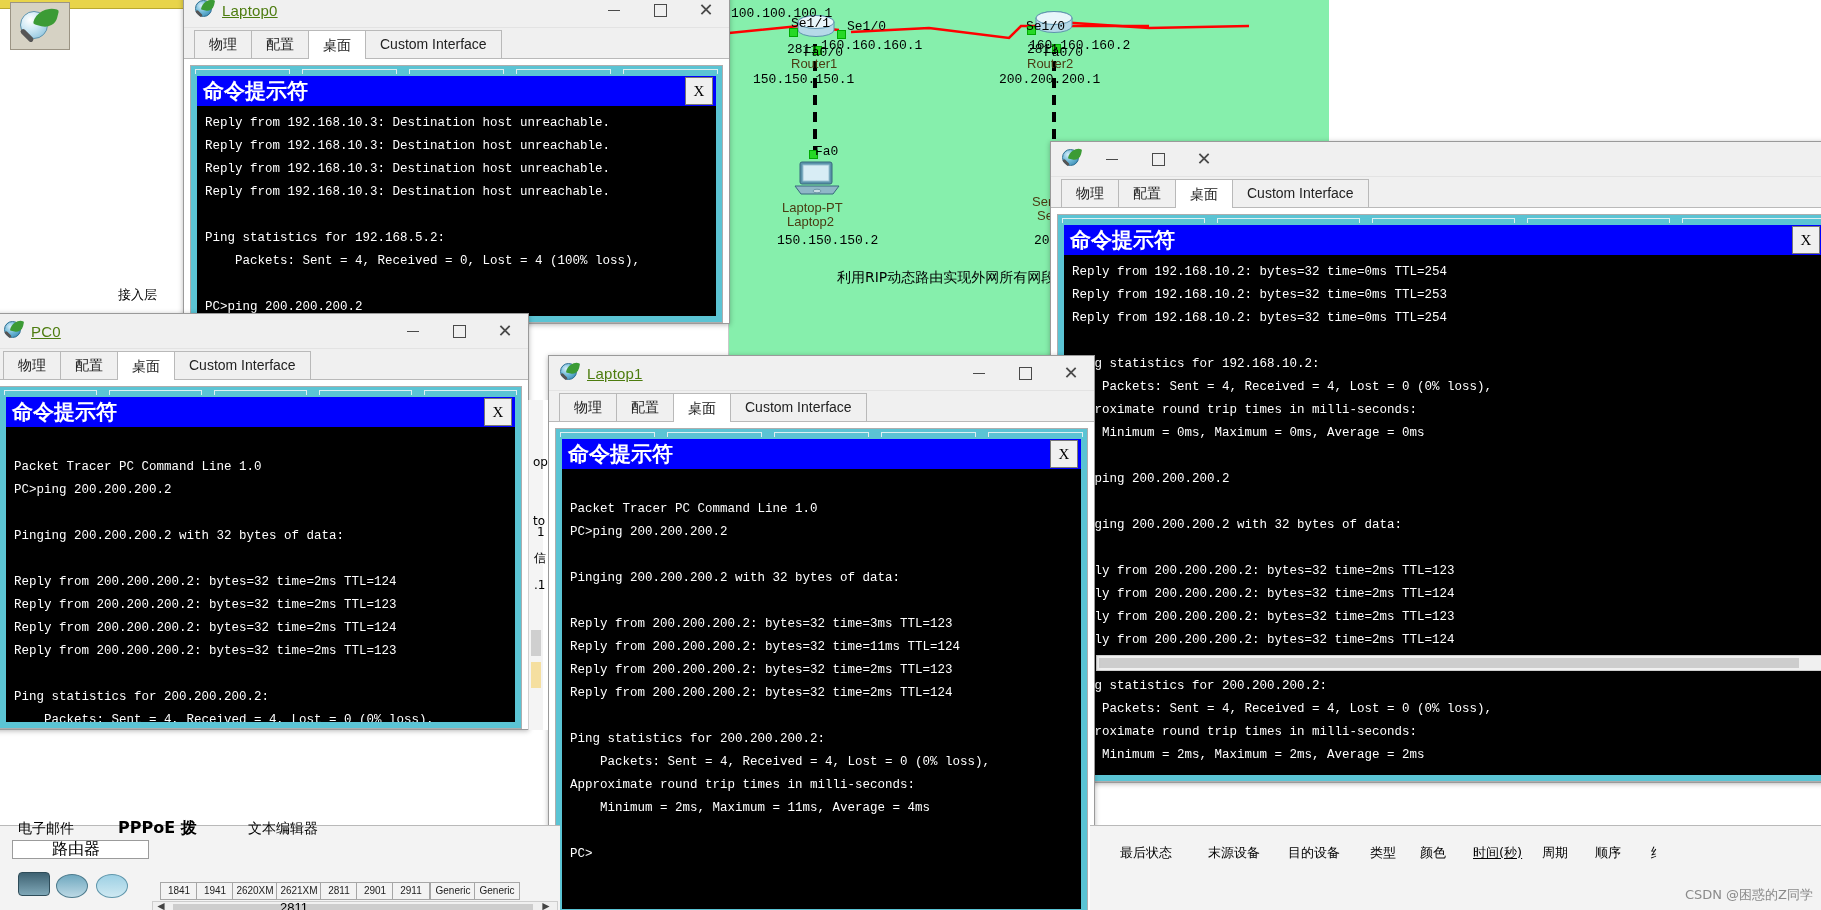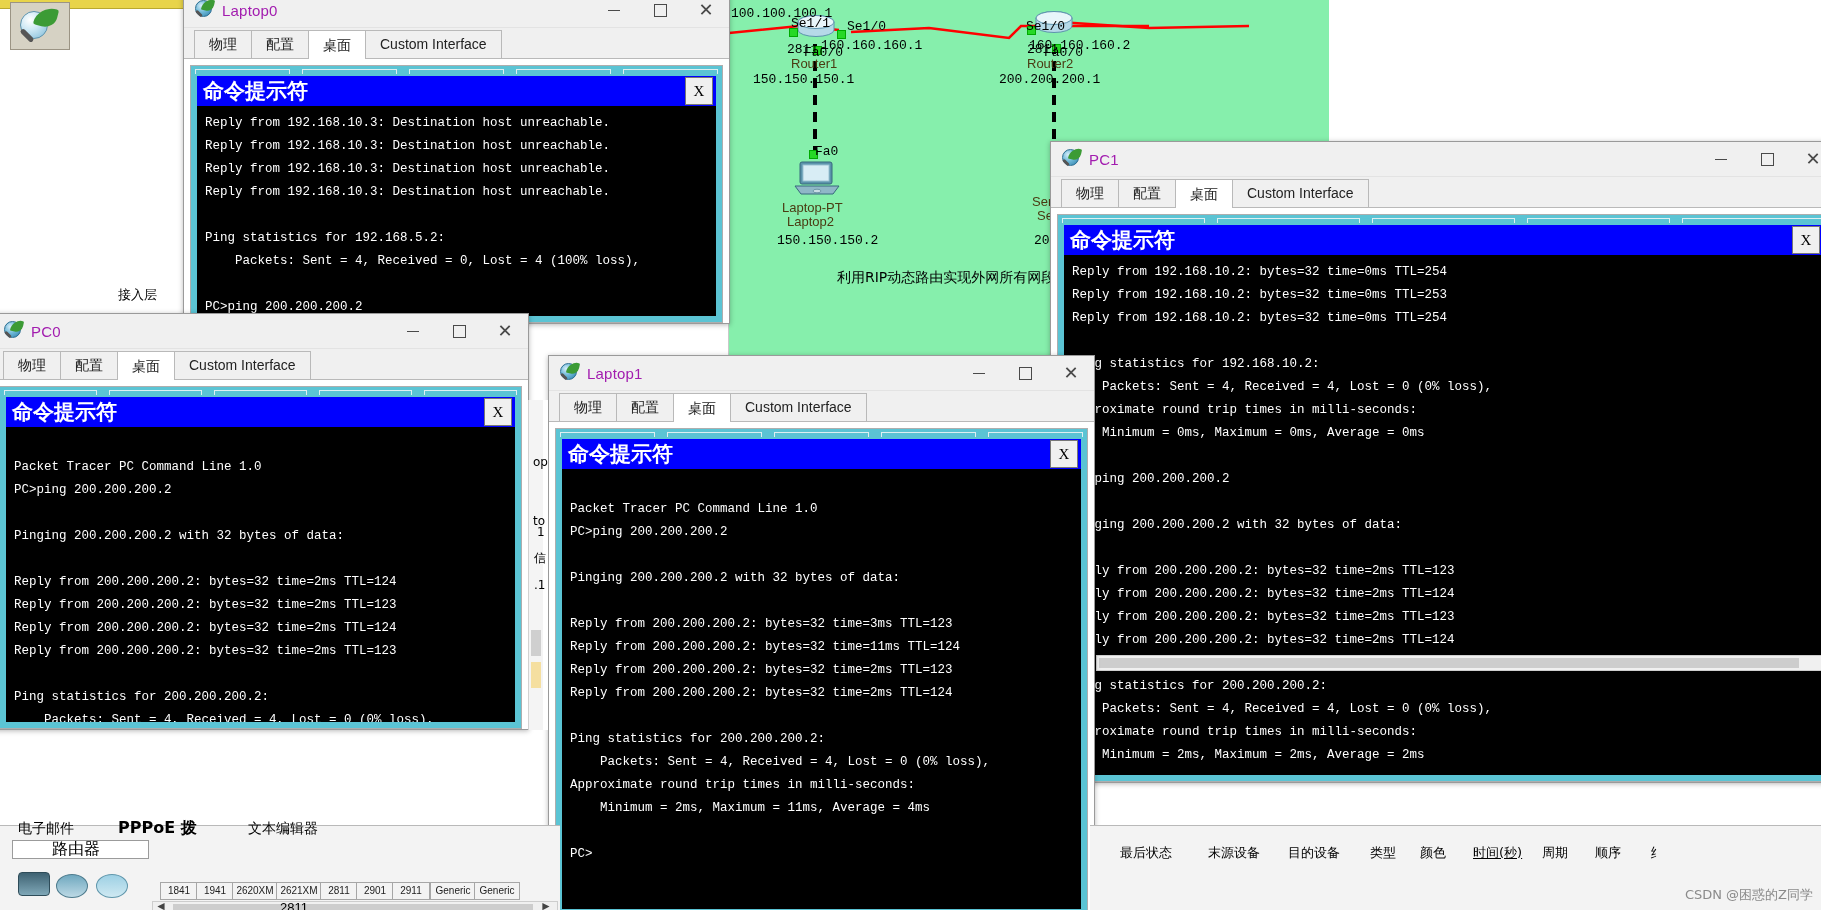--- a/index.html
+++ b/index.html
@@ -14,21 +14,21 @@
     box-shadow:0 1px 5px rgba(0,0,0,.28);display:flex;flex-direction:column;}
   .pt-titlebar{height:34px;display:flex;align-items:center;background:#f0f0f0;
     border-bottom:1px solid #e3e3e3;flex:0 0 auto;}
   .pt-titlebar .app-icon{width:22px;height:20px;margin:0 6px 0 10px;position:relative;flex:0 0 auto;}
   .pt-titlebar .app-icon .globe{position:absolute;left:1px;top:0;width:15px;height:15px;border-radius:50%;
      background:radial-gradient(circle at 35% 32%,#d8eefa 0%,#6fb9d9 45%,#2d7fa8 100%);border:1px solid #2a6d91;}
   .pt-titlebar .app-icon .leaf{position:absolute;left:8px;top:-1px;width:12px;height:12px;
      background:#3c9b35;border-radius:90% 10% 60% 10%;transform:rotate(12deg);}
   .pt-titlebar .app-icon .handle{position:absolute;left:1px;top:12px;width:8px;height:3px;background:#555;
      transform:rotate(45deg);border-radius:2px;}
-  .pt-title-text{font-size:15px;color:#a21caf;flex:1 1 auto;letter-spacing:.2px;}
+  .pt-title-text{font-size:15px;color:#4d7c0f;flex:1 1 auto;letter-spacing:.2px;text-decoration:underline;}
   .pt-winbtns{display:flex;flex:0 0 auto;height:100%;}
   .pt-winbtn{width:46px;height:100%;display:flex;align-items:center;justify-content:center;
     font-size:15px;color:#4a4a4a;}
   .pt-winbtn .dash{width:12px;height:1px;background:#4a4a4a;display:block;}
   .pt-winbtn .sq{width:11px;height:11px;border:1px solid #4a4a4a;display:block;}
   .pt-winbtn .xx{font-size:18px;line-height:1;font-weight:300;}
 
   .pt-tabstrip{height:30px;background:#f0f0f0;display:flex;align-items:flex-end;
     padding-left:10px;border-bottom:1px solid #b9b9b9;flex:0 0 auto;}
   .pt-tab{height:27px;line-height:27px;padding:0 14px;font-size:14px;color:#222;
@@ -172,21 +172,20 @@
   <span class="topo-cn" style="left:108px;top:269px;">利用RIP动态路由实现外网所有网段间</span>
 </div>
 
 <div class="pt-window" id="win-pc1" style="left:1050px;top:141px;width:785px;height:640px;">
   <div class="pt-titlebar">
     <span class="app-icon">
       <span class="globe"></span>
         <span class="leaf"></span>
         <span class="handle"></span>
     </span>
-    <span class="pt-title-text">PC1</span>
     <span class="pt-winbtns">
       <span class="pt-winbtn">
           <span class="dash"></span>
         </span>
       <span class="pt-winbtn">
           <span class="sq"></span>
         </span>
       <span class="pt-winbtn">
           <span class="xx">✕</span>
         </span>

